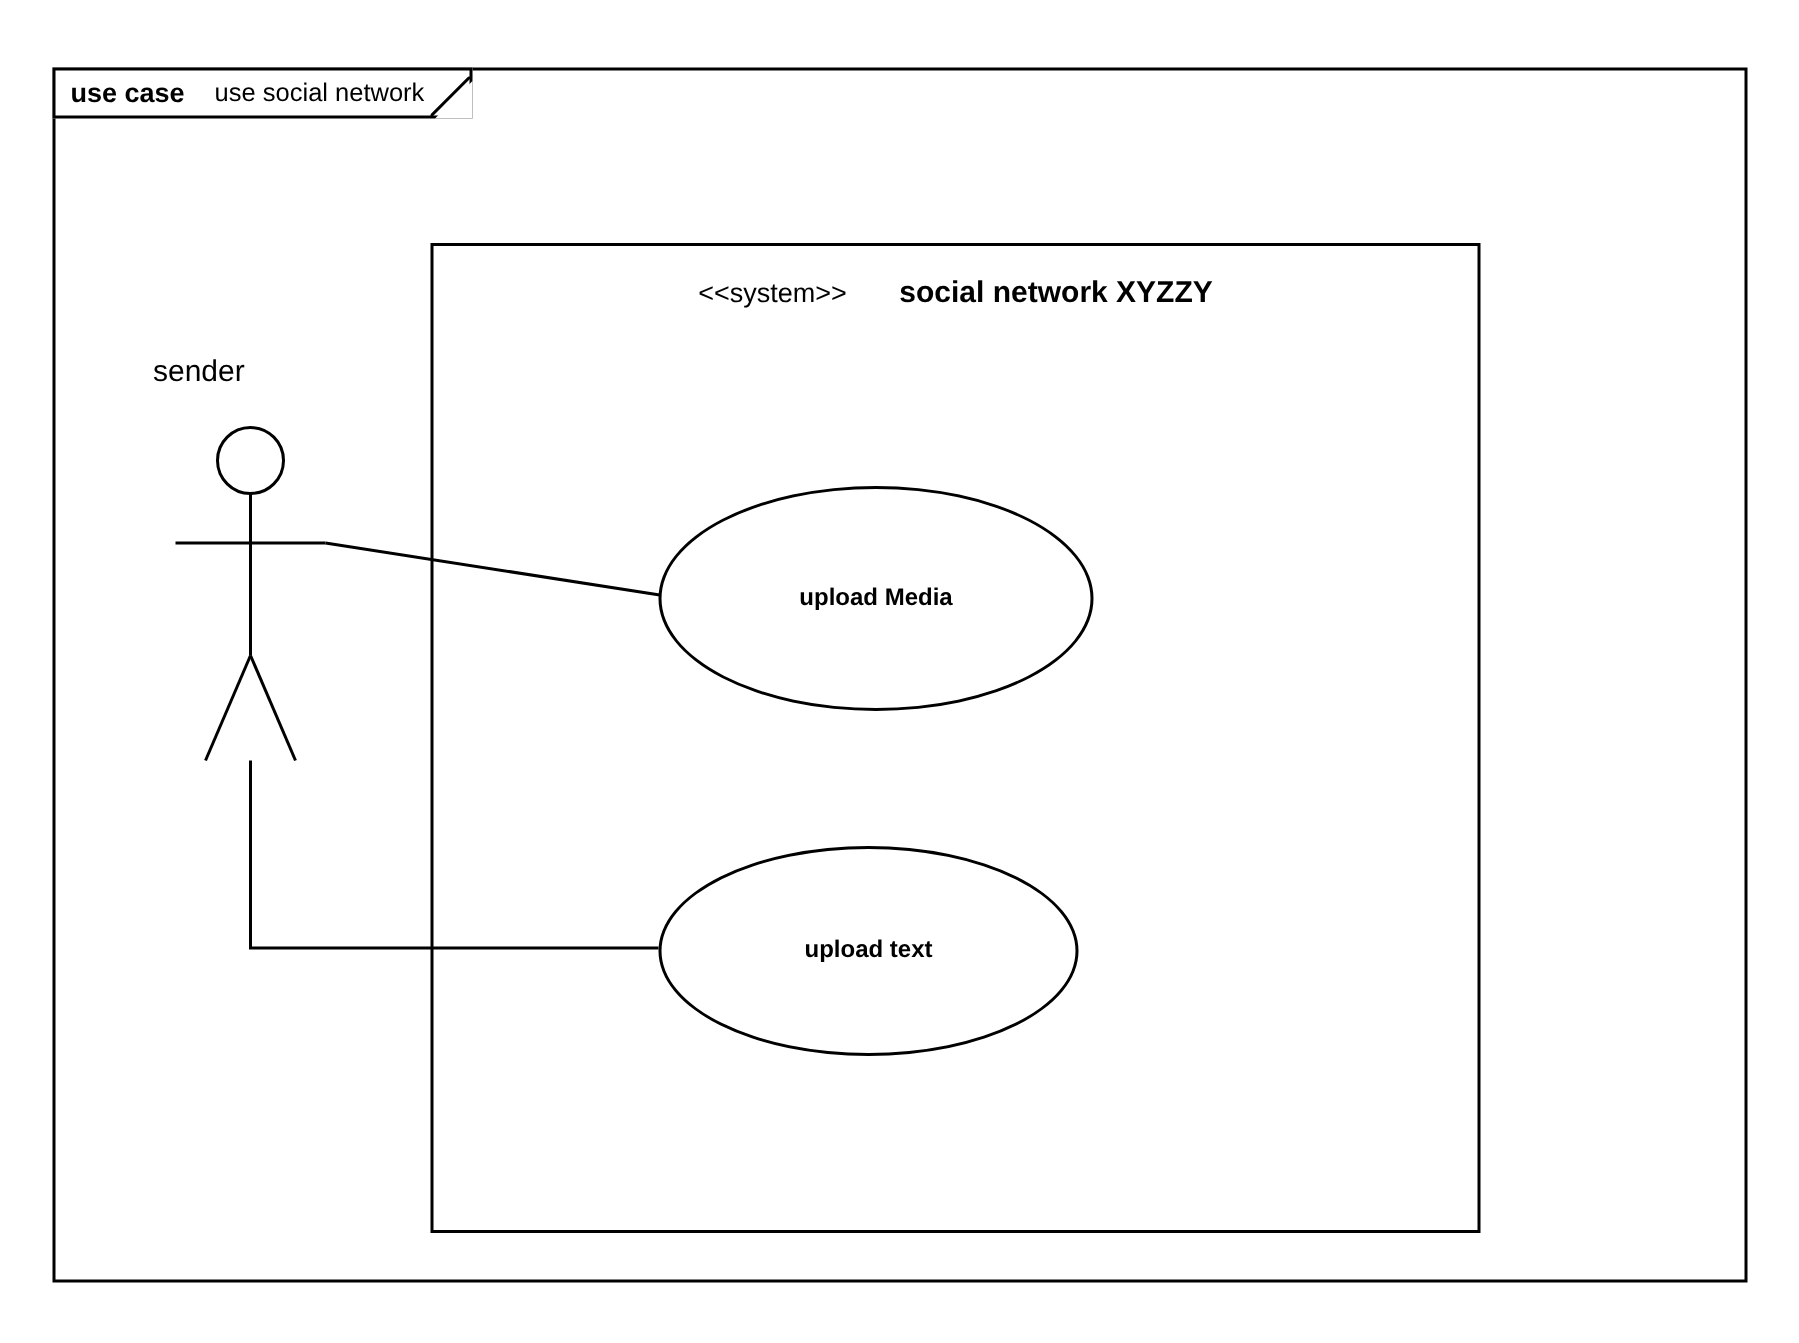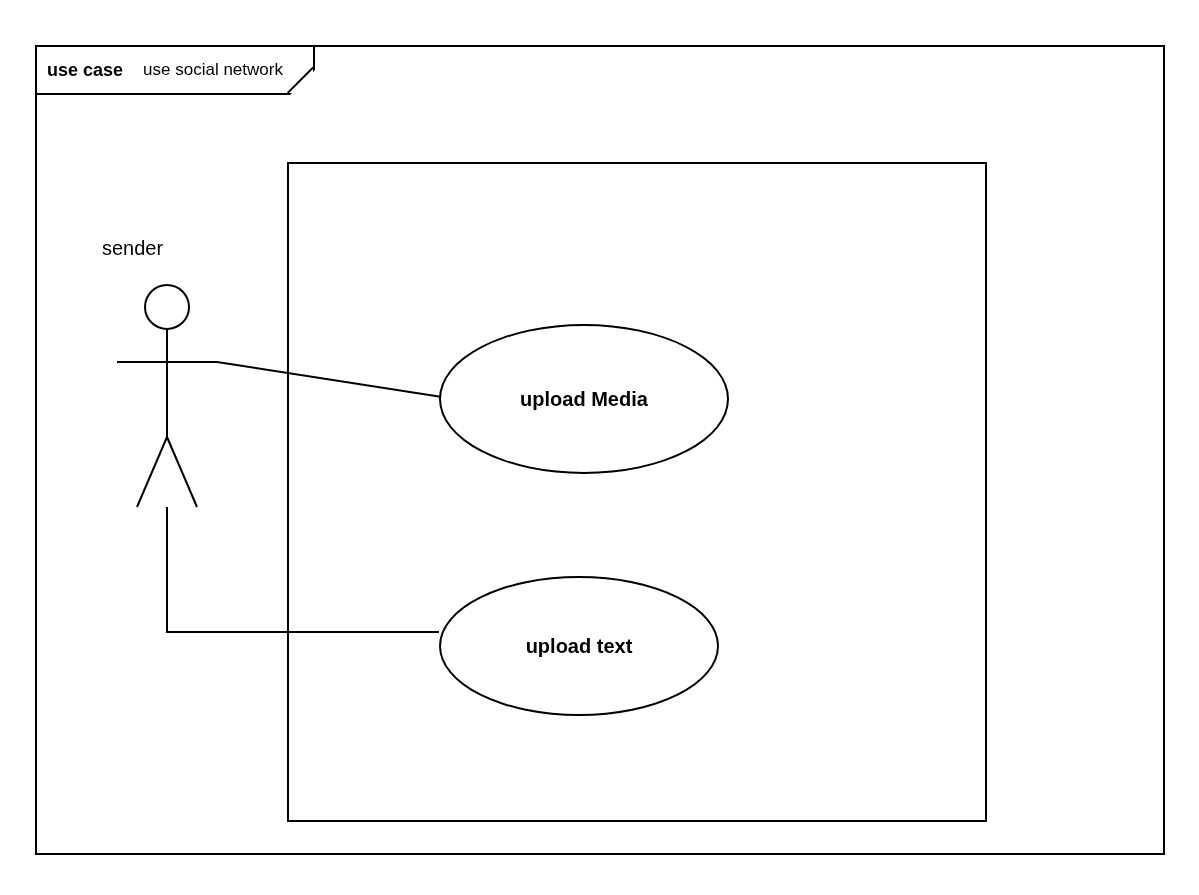--- a/index.html
+++ b/index.html
@@ -20,21 +20,21 @@
       top: 45px;
       width: 1130px;
       height: 810px;
       border: 2px solid #000;
     }
     .title-tab {
       position: absolute;
       left: -2px;
       top: -2px;
       width: 280px;
-      height: 50px;
+      height: 34px;
       border: 2px solid #000;
       border-bottom: 2px solid #000;
       background: #fff;
       display: flex;
       align-items: center;
       padding-left: 10px;
     }
     .title-tab::after {
       content: '';
       position: absolute;
@@ -110,33 +110,33 @@
       font-weight: bold;
       font-size: 20px;
     }
     .use-case-ellipse {
       position: absolute;
       border: 2px solid #000;
       border-radius: 50%;
       display: flex;
       align-items: center;
       justify-content: center;
-      font-size: 20px;
+      font-size: 16px;
       font-weight: bold;
       background: #fff;
     }
     .ellipse-1 {
       left: 150px;
       top: 160px;
       width: 290px;
       height: 150px;
     }
     .ellipse-2 {
       left: 150px;
-      top: 412px;
+      top: 400px;
       width: 280px;
       height: 140px;
     }
     .connector-svg {
       position: absolute;
       left: 0;
       top: 0;
       width: 1130px;
       height: 810px;
       pointer-events: none;
@@ -162,20 +162,24 @@
     <line x1="55" y1="155" x2="25" y2="225" stroke="#000" stroke-width="2"></line>
     <line x1="55" y1="155" x2="85" y2="225" stroke="#000" stroke-width="2"></line>
   </svg>
 
   <svg class="connector-svg">
     <line x1="180" y1="315" x2="405" y2="350" stroke="#000" stroke-width="2"></line>
     <path d="M 130 460 L 130 585 L 402 585" fill="none" stroke="#000" stroke-width="2"></path>
   </svg>
 
   <div class="system-box">
+    <div class="system-header">
+      <span class="system-stereotype">&lt;&lt;system&gt;&gt;</span>
+      <span class="system-name">social network XYZZY</span>
+    </div>
 
     <div class="use-case-ellipse ellipse-1">
       <span>upload Media</span>
     </div>
 
     <div class="use-case-ellipse ellipse-2">
       <span>upload text</span>
     </div>
   </div>
 

